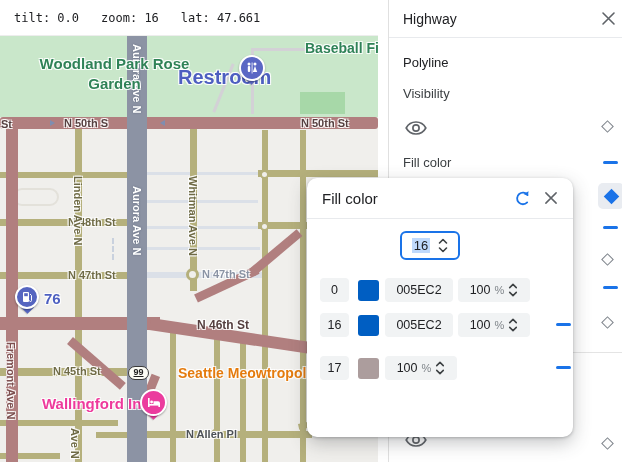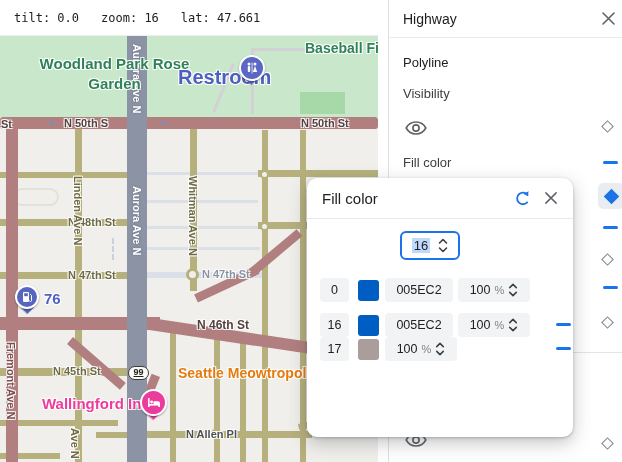--- a/index.html
+++ b/index.html
@@ -311,21 +311,21 @@
         <span>100</span>
         <span class="pct-sign">%</span>
         <svg class="spin" width="10" height="16" viewBox="0 0 10 17">
           <path d="M1.5 6 L5 2.5 L8.5 6" fill="none" stroke="#3c4043" stroke-width="1.6" stroke-linecap="round" stroke-linejoin="round"></path>
           <path d="M1.5 11 L5 14.5 L8.5 11" fill="none" stroke="#3c4043" stroke-width="1.6" stroke-linecap="round" stroke-linejoin="round"></path>
         </svg>
       </div>
       <button class="minus-btn"></button>
     </div>
 
-    <div class="krow" style="top:159px;">
+    <div class="krow" style="top:178px;">
       <button class="chip chip-zoom">17</button>
       <button class="swatch" style="background:#AC9D9D"></button>
       <div class="chip chip-pct">
         <span>100</span>
         <span class="pct-sign">%</span>
         <svg class="spin" width="10" height="16" viewBox="0 0 10 17">
           <path d="M1.5 6 L5 2.5 L8.5 6" fill="none" stroke="#3c4043" stroke-width="1.6" stroke-linecap="round" stroke-linejoin="round"></path>
           <path d="M1.5 11 L5 14.5 L8.5 11" fill="none" stroke="#3c4043" stroke-width="1.6" stroke-linecap="round" stroke-linejoin="round"></path>
         </svg>
       </div>

